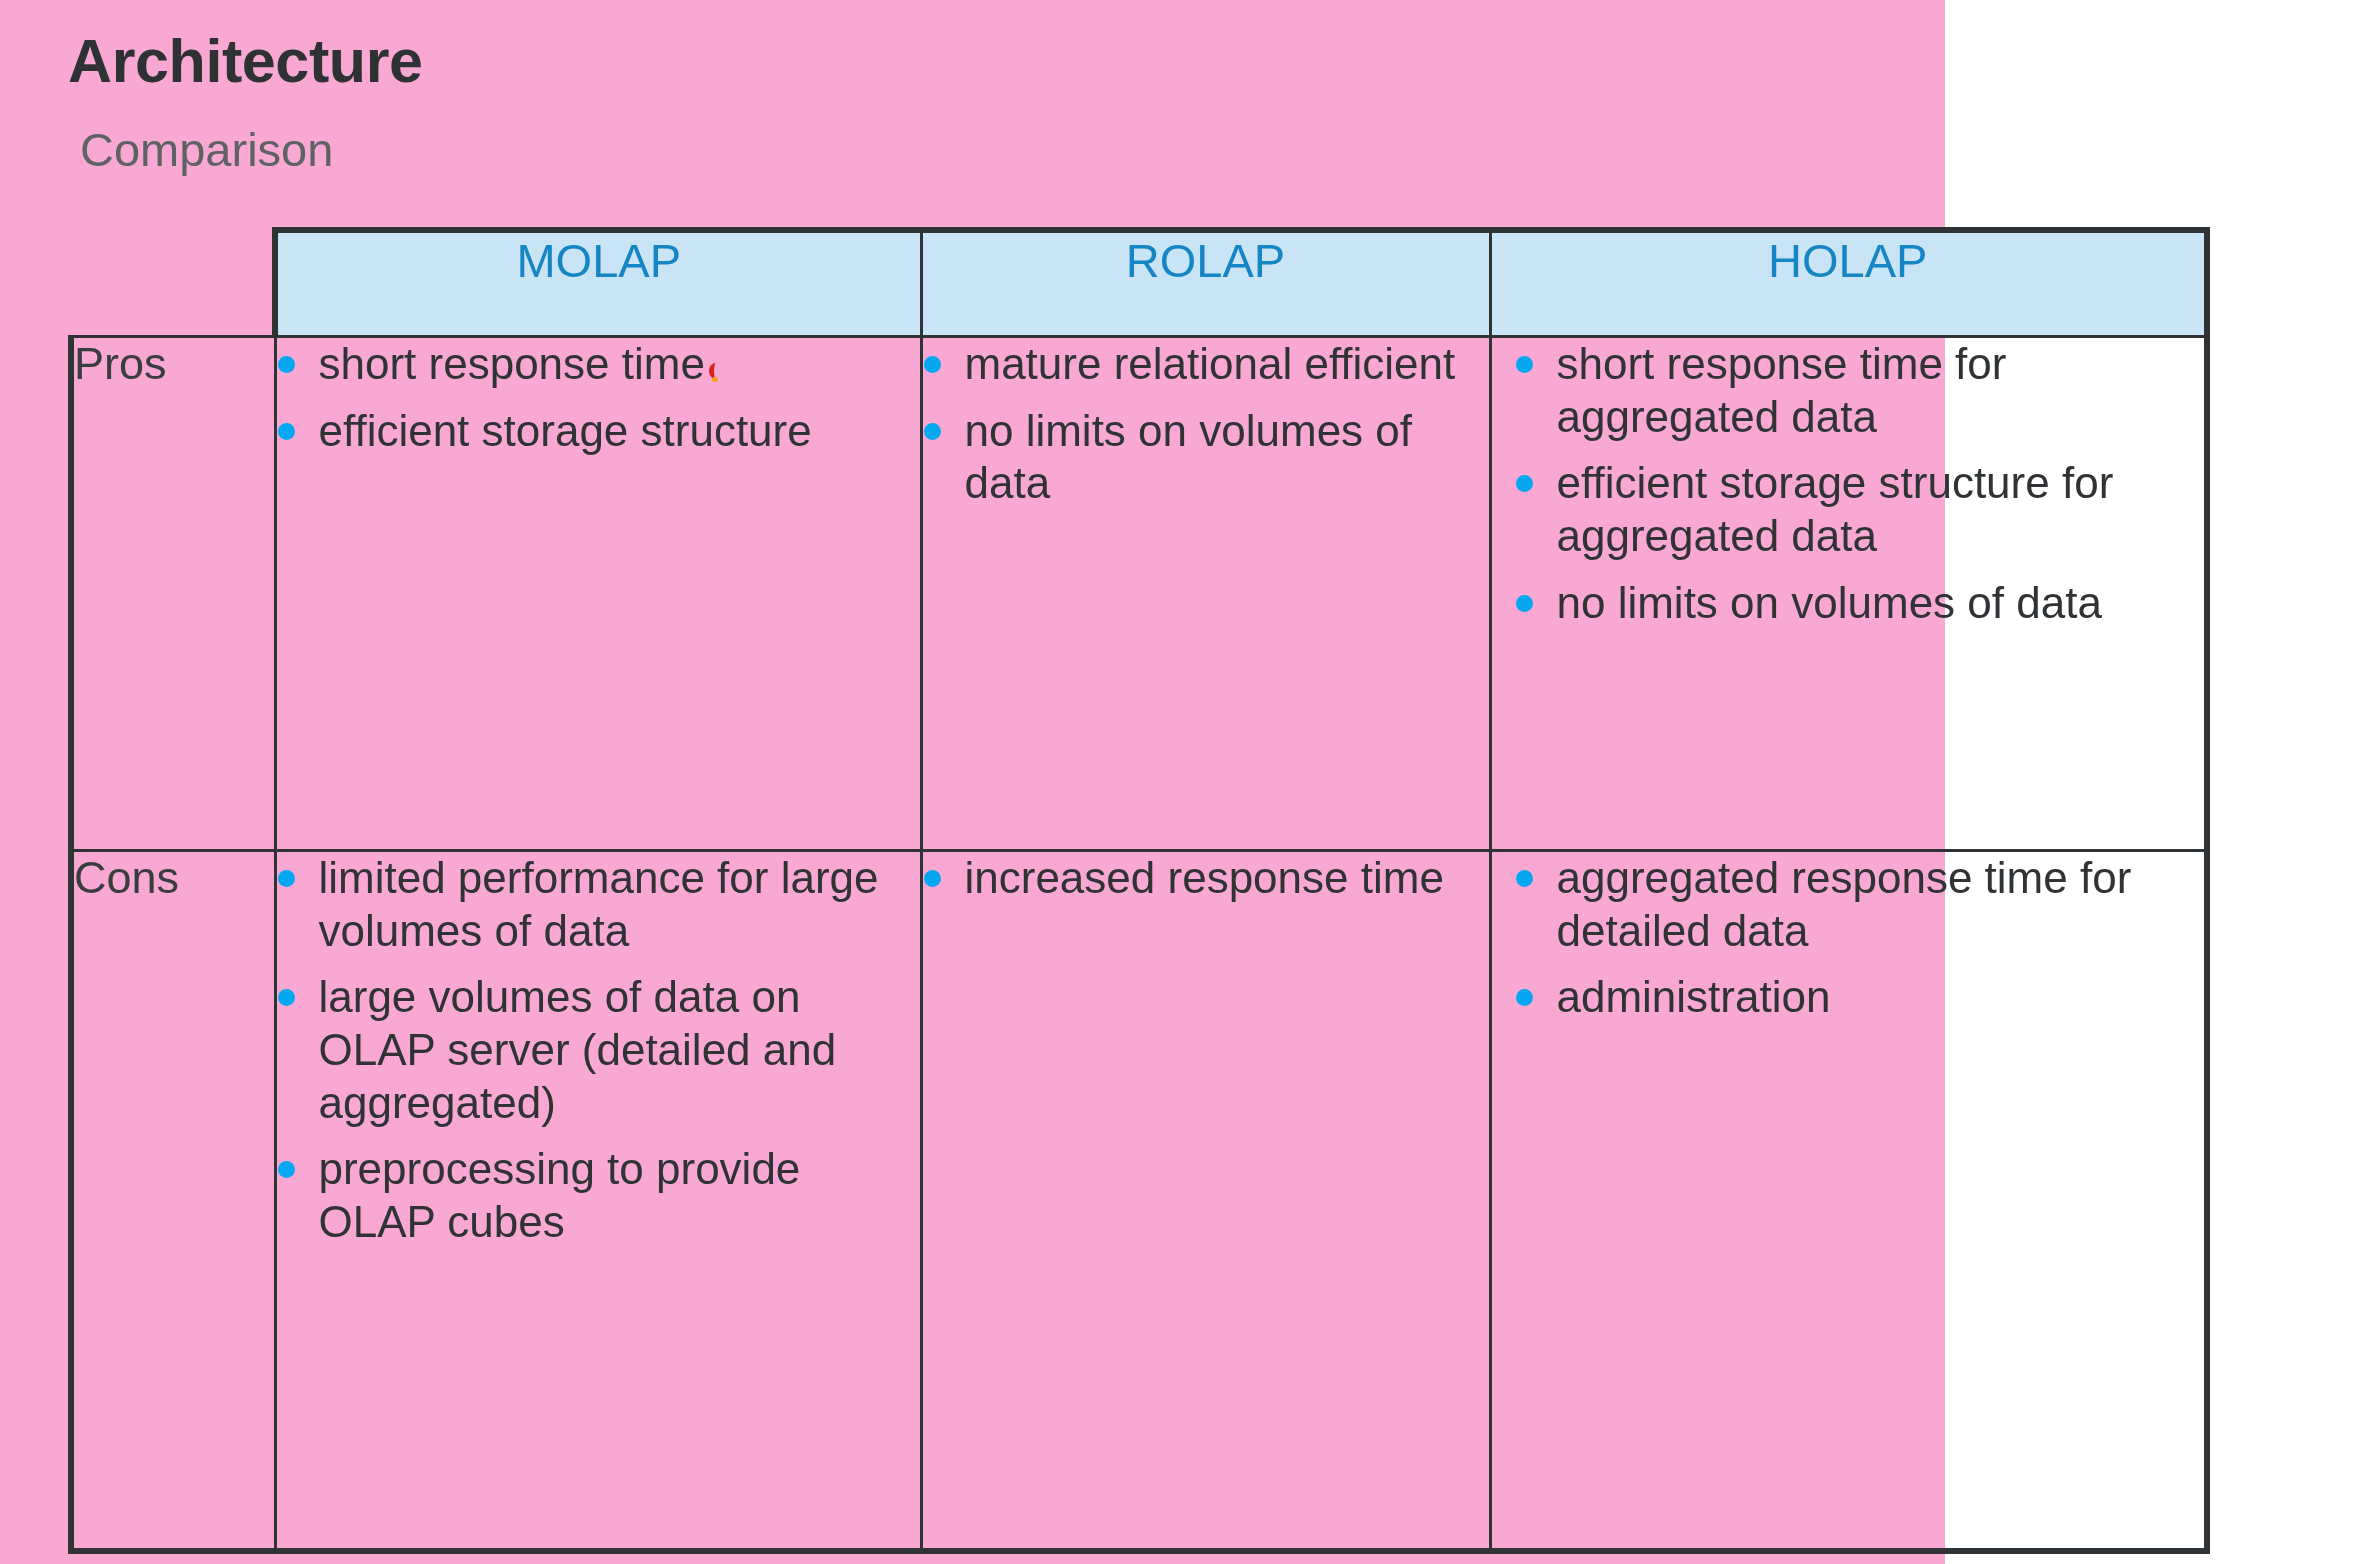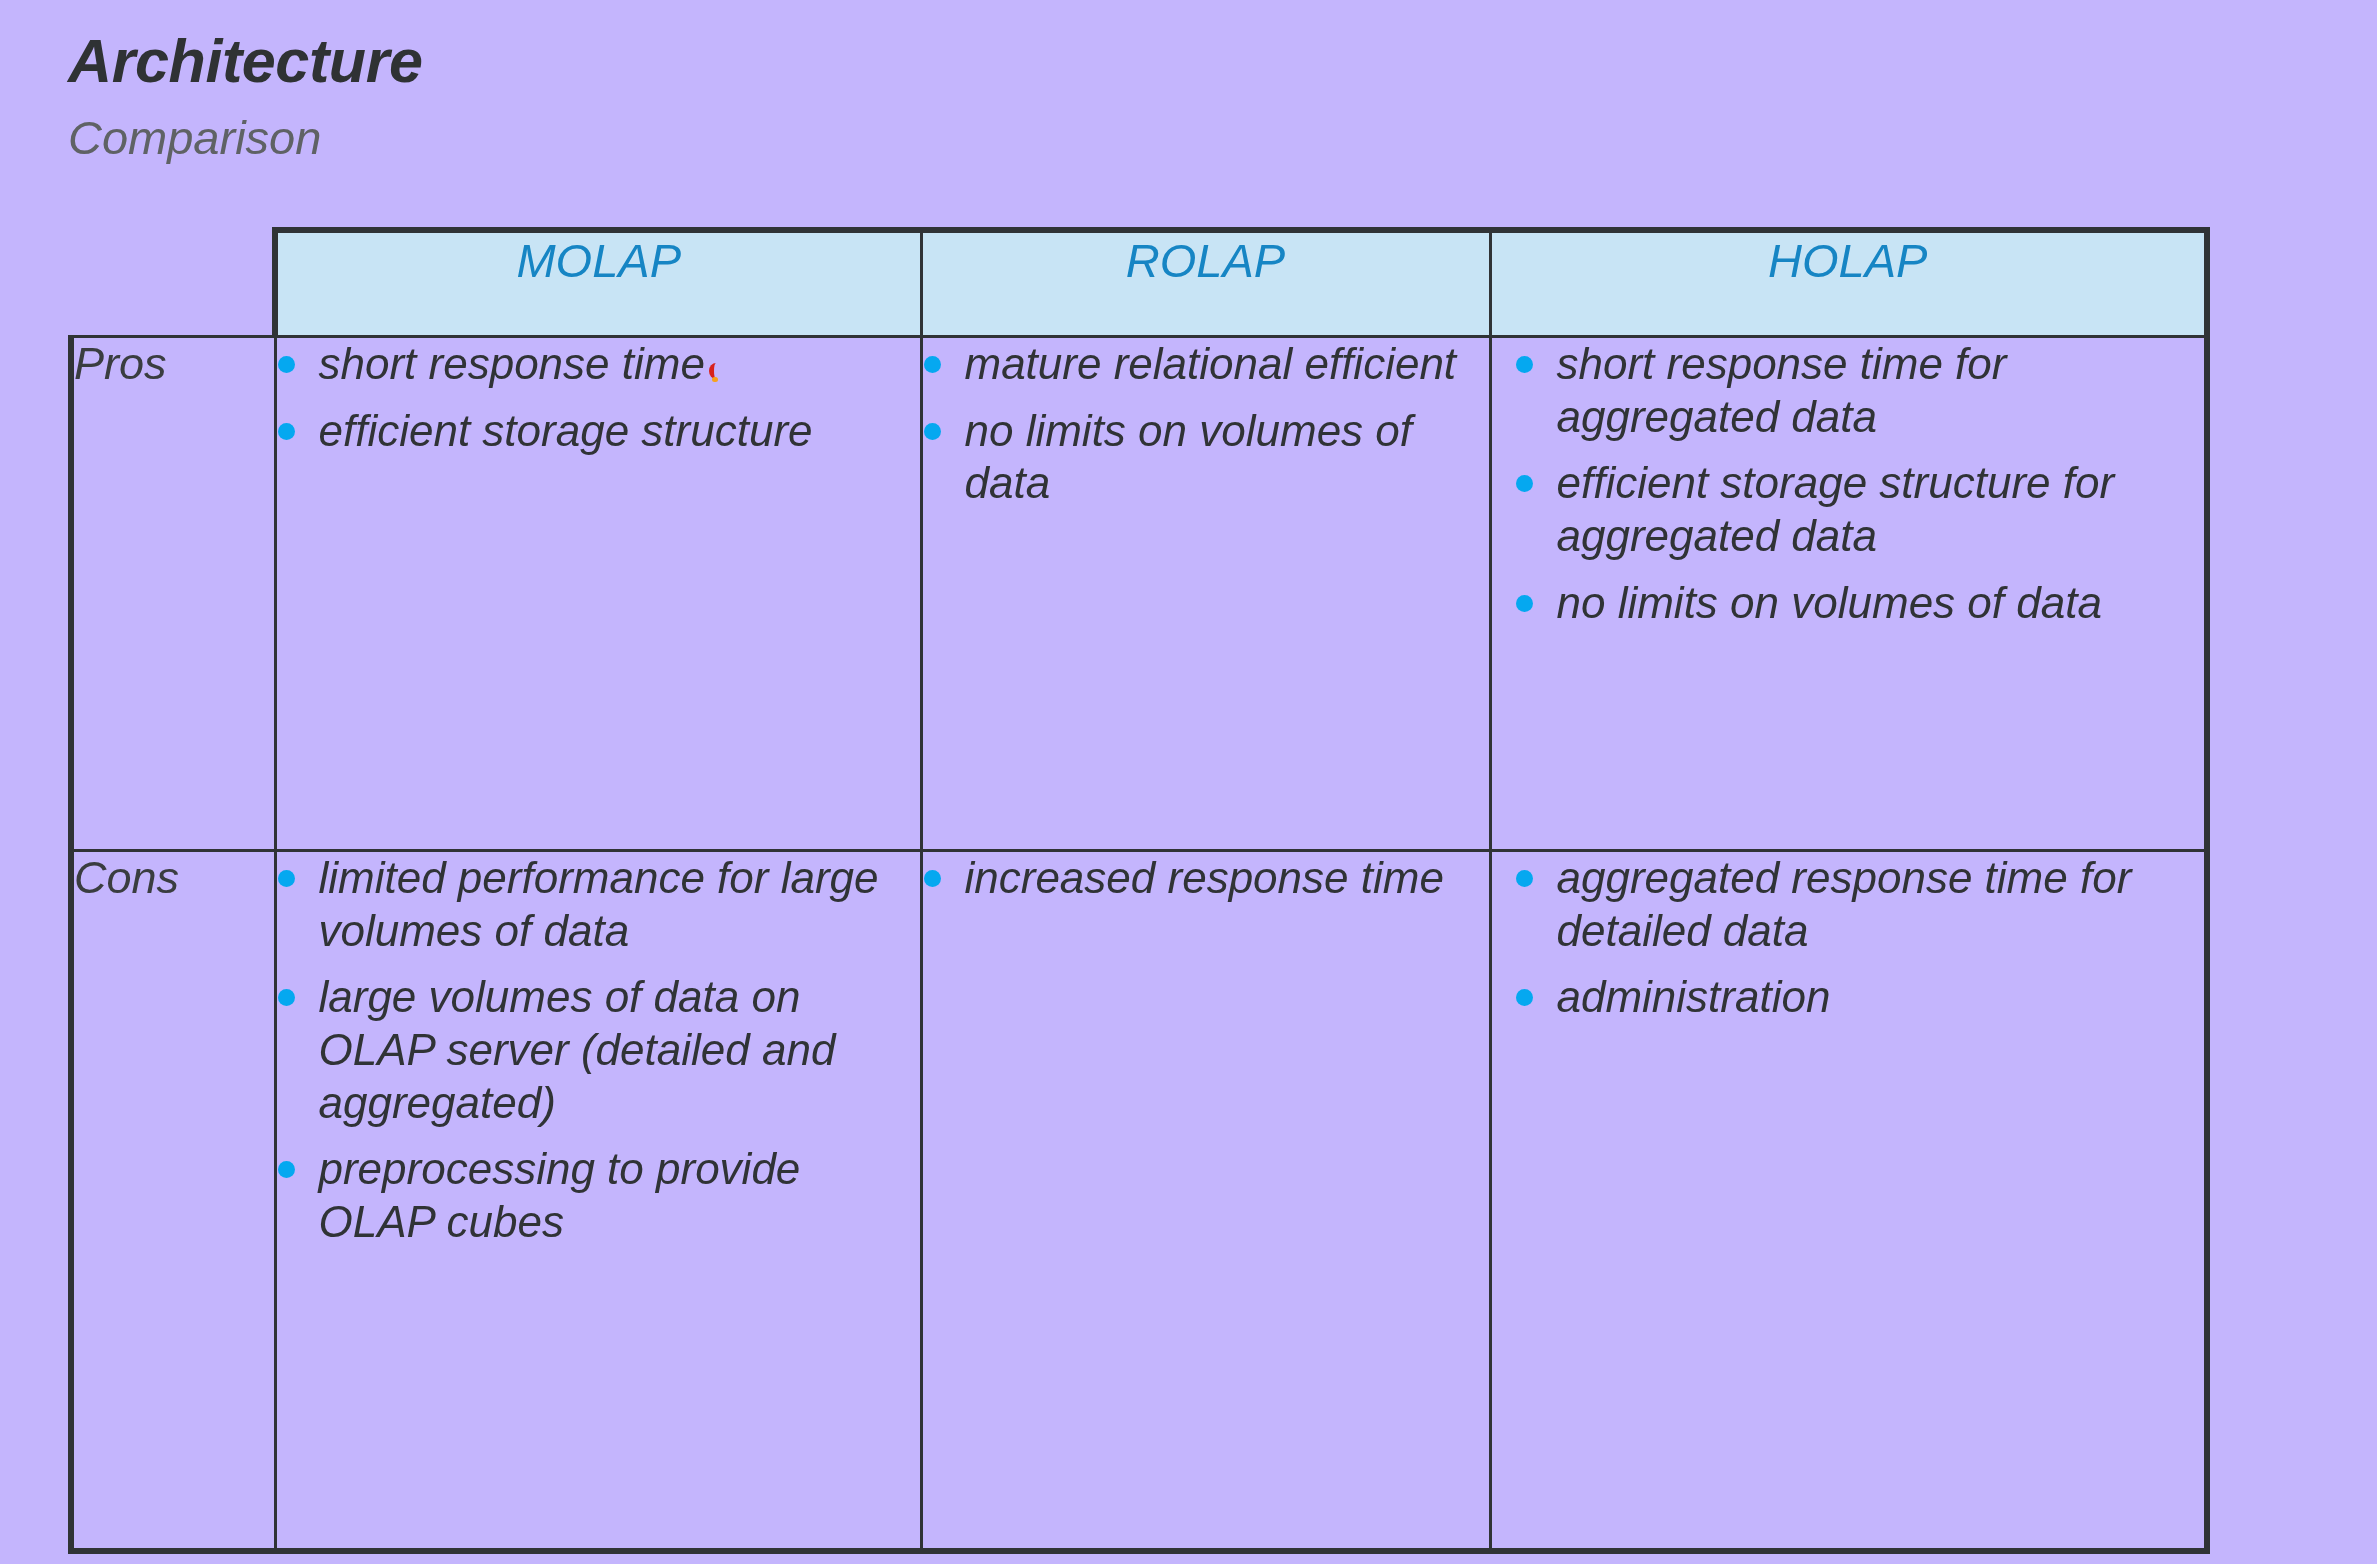--- a/index.html
+++ b/index.html
@@ -10,24 +10,23 @@
   body {
     width: 2377px;
     height: 1564px;
     overflow: hidden;
     font-family: "Liberation Sans", sans-serif;
     -webkit-font-smoothing: antialiased;
   }
 
   .slide {
     position: relative;
-    width: 2377px;
+    width: 1945px;
     height: 1564px;
-    background: #c4b5fd;
-    font-style: italic;
+    background: #f9a8d4;
   }
 
   
   .heading {
     position: absolute;
     left: 68px;
     top: 31px;
     width: 1941px;
   }
   .slide-title {
@@ -37,21 +36,21 @@
     line-height: 1.0;
     letter-spacing: -0.4px;
     margin: 0;
     white-space: nowrap;
   }
   .slide-subtitle {
     font-size: 47px;
     font-weight: normal;
     color: #5f6265;
     line-height: 1.0;
-    margin: 0;
+    margin: 12px;
     padding-top: 22px;
     white-space: nowrap;
   }
 
   
   .table-wrap {
     position: absolute;
     left: 68px;
     top: 227px;
     width: 2136px;

